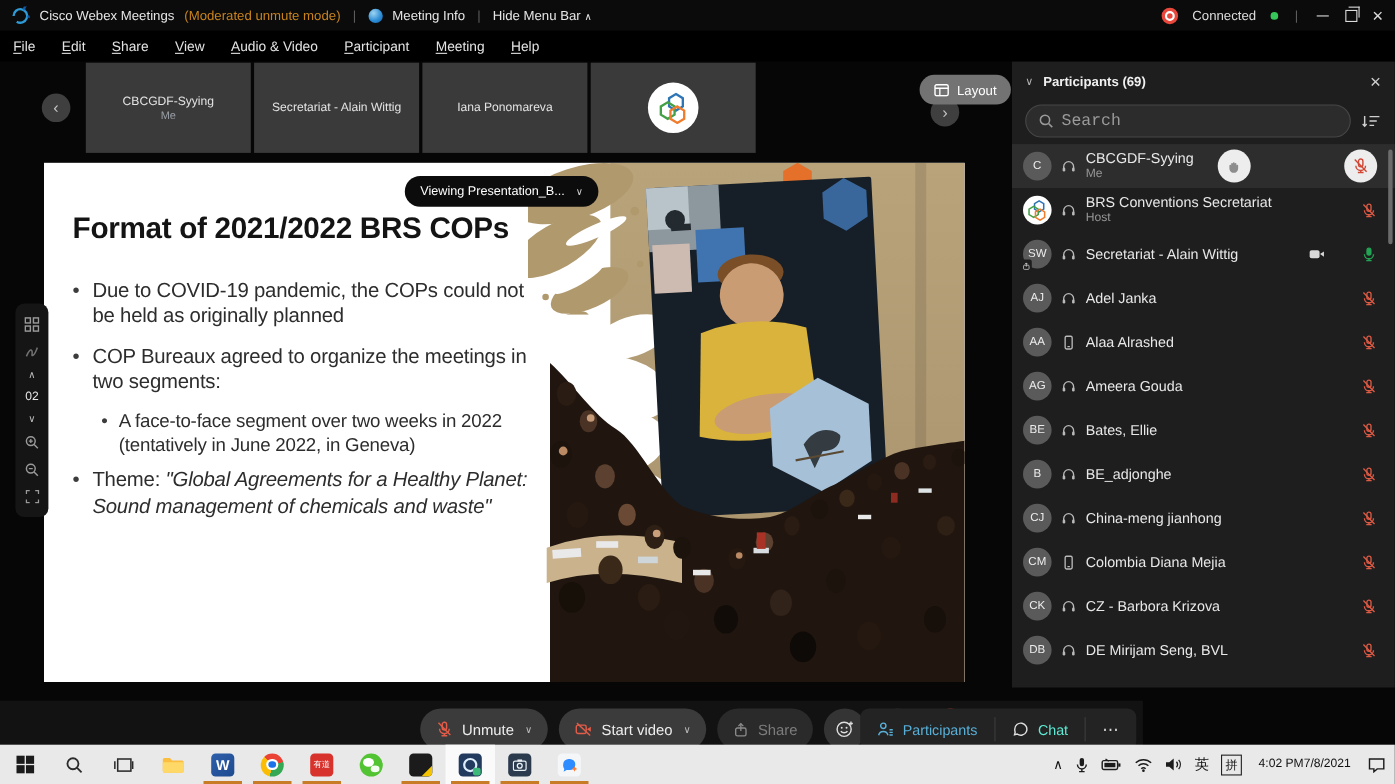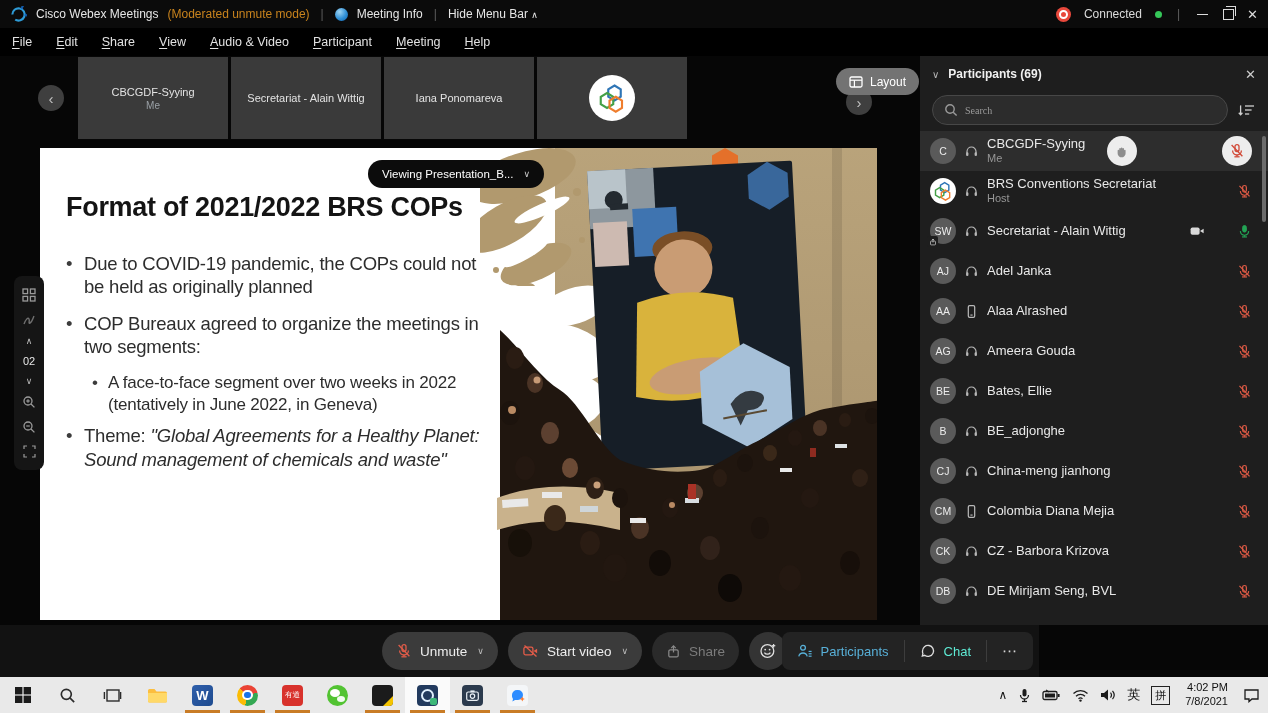--- a/index.html
+++ b/index.html
@@ -52,21 +52,21 @@
   #bullets .b{position:relative;padding-left:18px;font-size:18.5px;line-height:1.27;margin-bottom:13px;letter-spacing:-.2px}
   #bullets .b::before{content:"\2022";position:absolute;left:0;top:0;color:#3c3c3c}
   #bullets .b.l2{margin-left:26px;font-size:17px;margin-bottom:9px;padding-left:16px}
   #bullets .b em{font-style:italic}
   
   #ltoolbar{position:absolute;left:14px;top:220px;width:30px;border-radius:8px;background:#151515;
     display:flex;flex-direction:column;align-items:center;gap:11px;padding:12px 0;color:#8f8f8f}
   #ltoolbar .pg{color:#e6e6e6;font-size:11px}
   #ltoolbar .car{font-size:9px;color:#bdbdbd;line-height:6px}
   
-  #bottombar{position:absolute;left:0;top:569px;width:1039px;height:52px;background:#121212}
+  #bottombar{position:absolute;left:0;top:581px;width:1039px;height:52px;background:#121212}
   #ctl-left{position:absolute;left:382px;top:7px;display:flex;align-items:center;gap:10px}
   .pill{height:38px;border-radius:19px;background:#3b3b3b;display:flex;align-items:center;gap:8px;
     padding:0 14px;color:#ededed;font-size:13.5px}
   .pill .caret{font-size:9px;color:#bdbdbd;margin-left:2px}
   .pill.dim{background:#2a2a2a;color:#7c7c7c}
   .cbtn{width:38px;height:38px;border-radius:50%;background:#343434;display:flex;align-items:center;justify-content:center;color:#dedede}
   .cbtn.leave{background:#e0472e;color:#fff;font-size:15px}
   .dots{font-size:15px;letter-spacing:1px;color:#d6d6d6}
   #ctl-right{position:absolute;right:6px;top:7px;height:38px;background:#232323;border-radius:8px;
     display:flex;align-items:center}
@@ -77,21 +77,21 @@
   .seg.more{color:#cfcfcf}
   
   #panel{position:absolute;left:920px;top:0;width:348px;height:569px;background:#1e1e1e}
   #p-header{display:flex;align-items:center;gap:9px;height:36px;padding:0 12px;color:#f0f0f0}
   #p-header .caret{font-size:10px;color:#b5b5b5}
   #p-header .ttl{font-size:12px;font-weight:bold}
   #p-header .x{margin-left:auto;color:#cfcfcf;font-size:13px}
   #p-searchrow{display:flex;align-items:center;gap:10px;padding:3px 12px 6px 12px}
   #p-search{position:relative;flex:1}
   #p-search input{width:100%;height:30px;border-radius:15px;background:#2c2c2c;border:1px solid #474747;
-    color:#c9c9c9;font-size:10px;padding:0 10px 0 32px;box-sizing:border-box;outline:none;font-family:Liberation Serif, serif}
+    color:#c9c9c9;font-size:15px;padding:0 10px 0 32px;box-sizing:border-box;outline:none;font-family:Liberation Mono, monospace}
   #p-search input::placeholder{color:#9a9a9a}
   #p-search .mag{position:absolute;left:11px;top:7px}
   #p-list{position:relative}
   .prow{height:40px;display:flex;align-items:center;gap:8px;padding:0 16px 0 10px}
   .prow.me{background:#2d2d2d}
   .avatar{width:26px;height:26px;border-radius:50%;background:#5a5a5a;color:#ececec;font-size:10.5px;
     display:flex;align-items:center;justify-content:center;flex:0 0 26px;position:relative}
   .avatar.logo{background:#fff}
   .share-ovl{position:absolute;left:-3px;bottom:-3px;width:11px;height:11px;background:#1e1e1e;border-radius:2px;
     display:flex;align-items:center;justify-content:center}
@@ -122,21 +122,21 @@
   .ic-darkapp::after{content:"";position:absolute;right:0;bottom:0;width:0;height:0;
     border-left:10px solid transparent;border-bottom:10px solid #f5c400}
   .ic-webex{background:#223a5e;position:relative}
   .ic-webex::before{content:"";position:absolute;inset:4px;border:2.5px solid #dfeefc;border-radius:50%}
   .ic-webex::after{content:"";position:absolute;right:1px;bottom:1px;width:7px;height:7px;border-radius:2px;background:#3cb878}
   .ic-camapp{background:#2b3a4d}
   .ic-chatspark{background:#f4f6f8}
   #tray{margin-left:auto;display:flex;align-items:center;gap:11px;padding-right:8px;color:#111}
   #tray .txt{font-size:13px}
   #tray .pinbox{width:17px;height:17px;border:1.5px solid #222;display:flex;align-items:center;justify-content:center;font-size:11px}
-  #clock{display:flex;flex-direction:column;align-items:flex-end;line-height:1.25;font-size:11px;padding:0 4px}
+  #clock{display:flex;flex-direction:row;align-items:flex-end;line-height:1.25;font-size:11px;padding:0 4px}
   .trayglyph{font-size:12px}
 </style>
 </head>
 <body>
 
 <svg width="0" height="0" style="position:absolute">
   <defs>
     <symbol id="brs-hex" viewBox="0 0 24 24">
       <g fill="none" stroke-width="1.7">
         <path d="M14 2l5 3v6l-5 3-5-3V5z" stroke="#2e75b6"></path>

